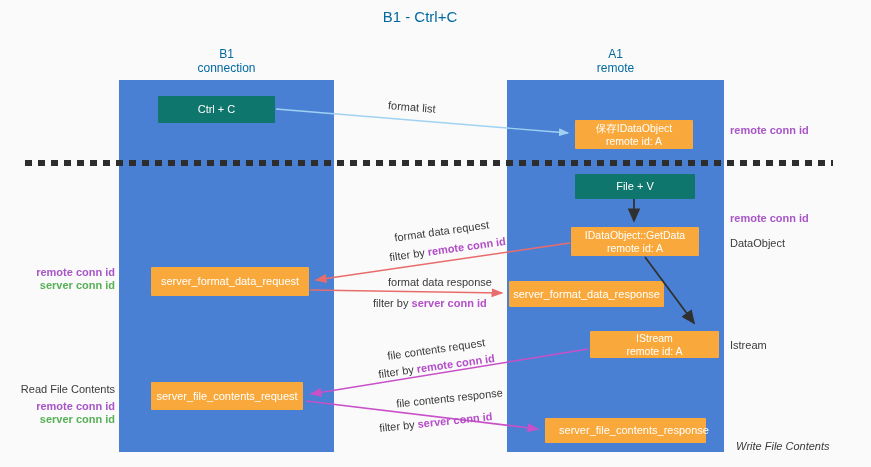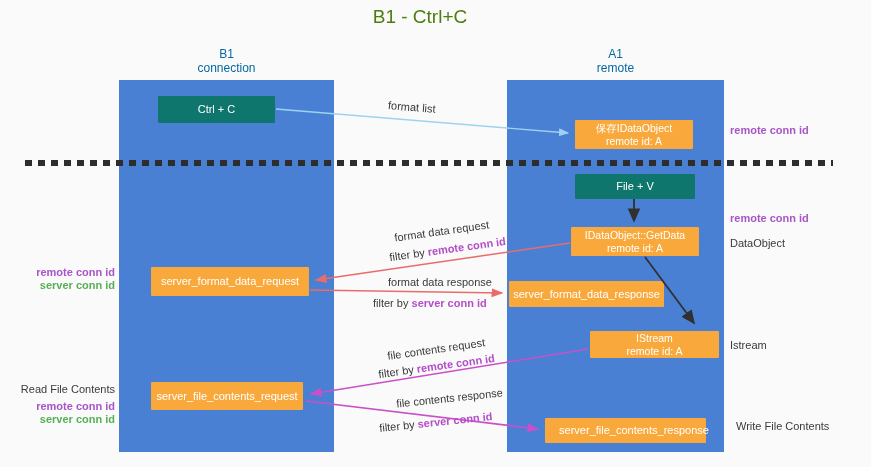--- a/index.html
+++ b/index.html
@@ -9,22 +9,22 @@
     width: 871px;
     height: 467px;
     background: #fafafa;
     font-family: "Liberation Sans", sans-serif;
     overflow: hidden;
   }
   .title {
     position: absolute;
     left: 320px; top: 8px; width: 200px;
     text-align: center;
-    font-size: 19px; line-height: 18px;
-    color: #4d7c0f;
+    font-size: 15px; line-height: 18px;
+    color: #0369a1;
   }
   .col-header {
     position: absolute;
     top: 47px;
     text-align: center;
     font-size: 12px; line-height: 14px;
     color: #0369a1;
   }
   .col-header.left { left: 119px; width: 215px; }
   .col-header.right { left: 507px; width: 217px; }
@@ -185,21 +185,21 @@
   <div class="lbl rot-m6" style="left:396px; top:392px;">file contents response</div>
 
   <div class="lbl rot-m6" style="left:379px; top:416px;">
     <span>filter by </span><span class="id-magenta">server conn id</span>
   </div>
 
   <div class="lbl bold-purple" style="left:730px; top:124px;">remote conn id</div>
   <div class="lbl bold-purple" style="left:730px; top:212px;">remote conn id</div>
   <div class="lbl" style="left:730px; top:237px;">DataObject</div>
   <div class="lbl" style="left:730px; top:339px;">Istream</div>
-  <div class="lbl" style="left:736px; top:420px;">Write File Contents</div>
+  <div class="lbl" style="left:736px; top:440px;font-style:italic;">Write File Contents</div>
 
   <div class="lbl bold-purple right-align" style="left:5px; top:266px;">remote conn id</div>
   <div class="lbl bold-green right-align" style="left:5px; top:279px;">server conn id</div>
   <div class="lbl right-align" style="left:5px; top:383px;">Read File Contents</div>
   <div class="lbl bold-purple right-align" style="left:5px; top:400px;">remote conn id</div>
   <div class="lbl bold-green right-align" style="left:5px; top:413px;">server conn id</div>
 
 </div>
 
 </body></html>

